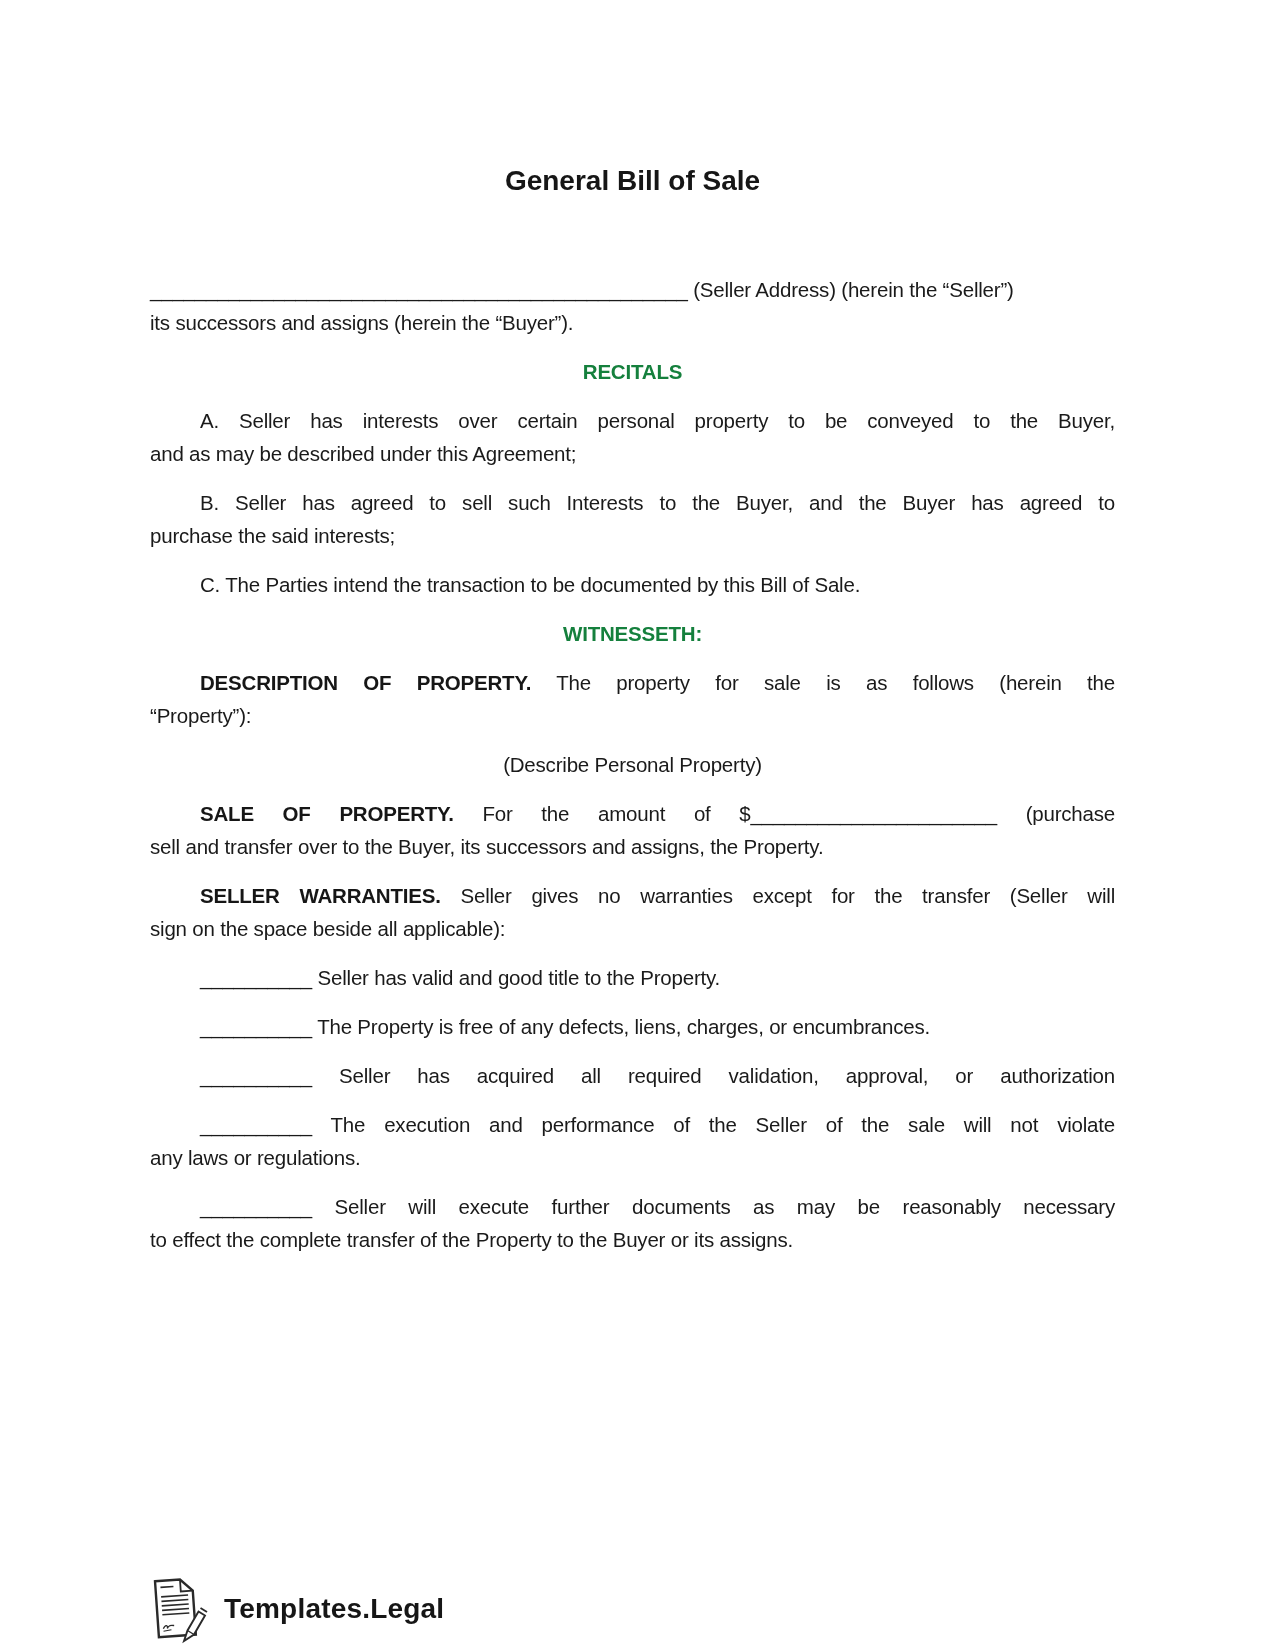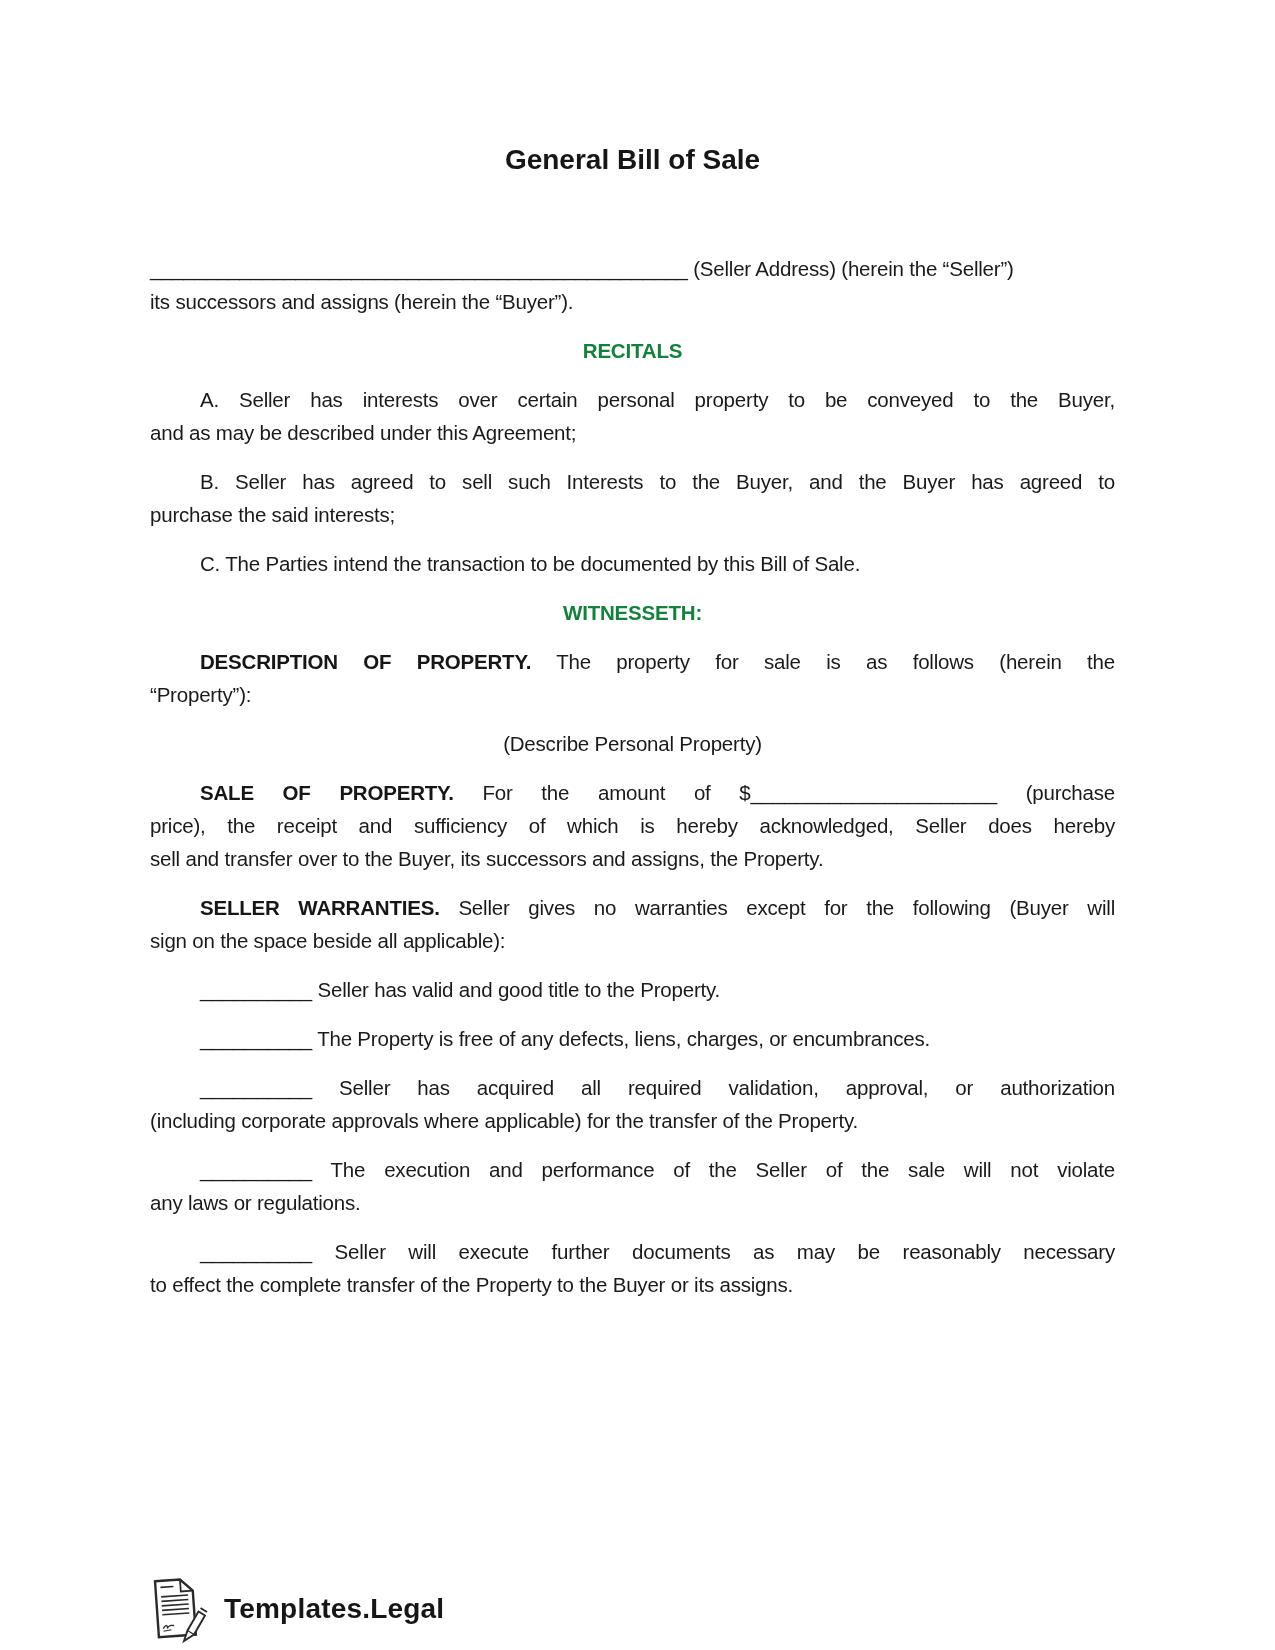--- a/index.html
+++ b/index.html
@@ -1,20 +1,20 @@
 <!DOCTYPE html>
 <html><head>
 <meta charset="utf-8">
 <style>
   html,body{margin:0;padding:0;}
   body{
     width:1275px;height:1650px;background:#ffffff;position:relative;
     font-family:"Liberation Sans",sans-serif;color:#1a1a1a;overflow:hidden;
   }
-  .page{padding:140px 160px 0 150px;}
+  .page{padding:140px 160px 0 150px;margin-top:21px;}
   .doc-title{
     margin:0 0 72px 0;text-align:center;font-size:28px;line-height:40px;
     font-weight:bold;color:#161616;letter-spacing:0;
   }
   .para{margin:0 0 16px 0;font-size:20.5px;line-height:33px;letter-spacing:-0.2px;}
   .heading{
     margin:0 0 16px 0;font-size:20.5px;line-height:33px;font-weight:bold;
     text-align:center;color:#15803d;letter-spacing:-0.2px;
   }
   .l{display:block;}
@@ -64,40 +64,38 @@
 
   <p class="para">
     <span class="l jl ind"><strong>DESCRIPTION OF PROPERTY.</strong><span> The property for sale is as follows (herein the</span></span>
     <span class="l">“Property”):</span>
   </p>
 
   <p class="para center-line">(Describe Personal Property)</p>
 
   <p class="para">
     <span class="l jl ind"><strong>SALE OF PROPERTY.</strong><span> For the amount of $______________________ (purchase</span></span>
-    <span class="l jl">price), the receipt and sufficiency of which is hereby acknowledged, Seller does hereby</span>
     <span class="l">sell and transfer over to the Buyer, its successors and assigns, the Property.</span>
   </p>
 
   <p class="para">
-    <span class="l jl ind"><strong>SELLER WARRANTIES.</strong><span> Seller gives no warranties except for the following (Buyer will</span></span>
+    <span class="l jl ind"><strong>SELLER WARRANTIES.</strong><span> Seller gives no warranties except for the transfer (Seller will</span></span>
     <span class="l">sign on the space beside all applicable):</span>
   </p>
 
   <p class="para">
     <span class="l ind">__________ Seller has valid and good title to the Property.</span>
   </p>
 
   <p class="para">
     <span class="l ind">__________ The Property is free of any defects, liens, charges, or encumbrances.</span>
   </p>
 
   <p class="para">
     <span class="l jl ind">__________ Seller has acquired all required validation, approval, or authorization</span>
-    <span class="l">(including corporate approvals where applicable) for the transfer of the Property.</span>
   </p>
 
   <p class="para">
     <span class="l jl ind">__________ The execution and performance of the Seller of the sale will not violate</span>
     <span class="l">any laws or regulations.</span>
   </p>
 
   <p class="para">
     <span class="l jl ind">__________ Seller will execute further documents as may be reasonably necessary</span>
     <span class="l">to effect the complete transfer of the Property to the Buyer or its assigns.</span>

